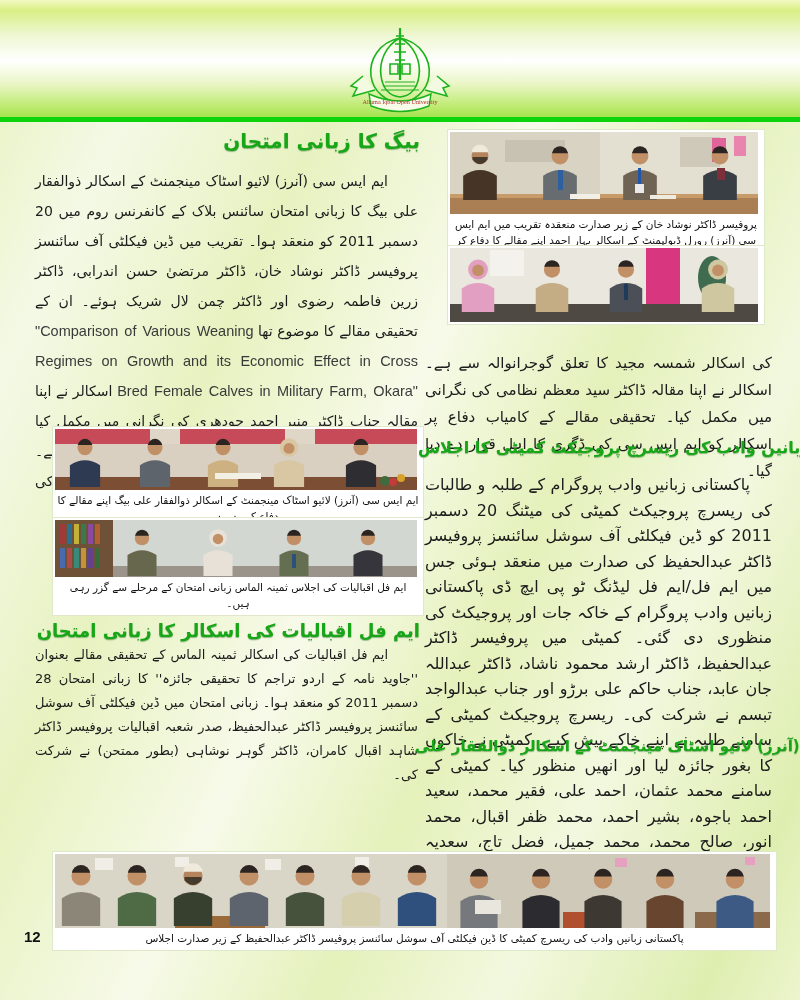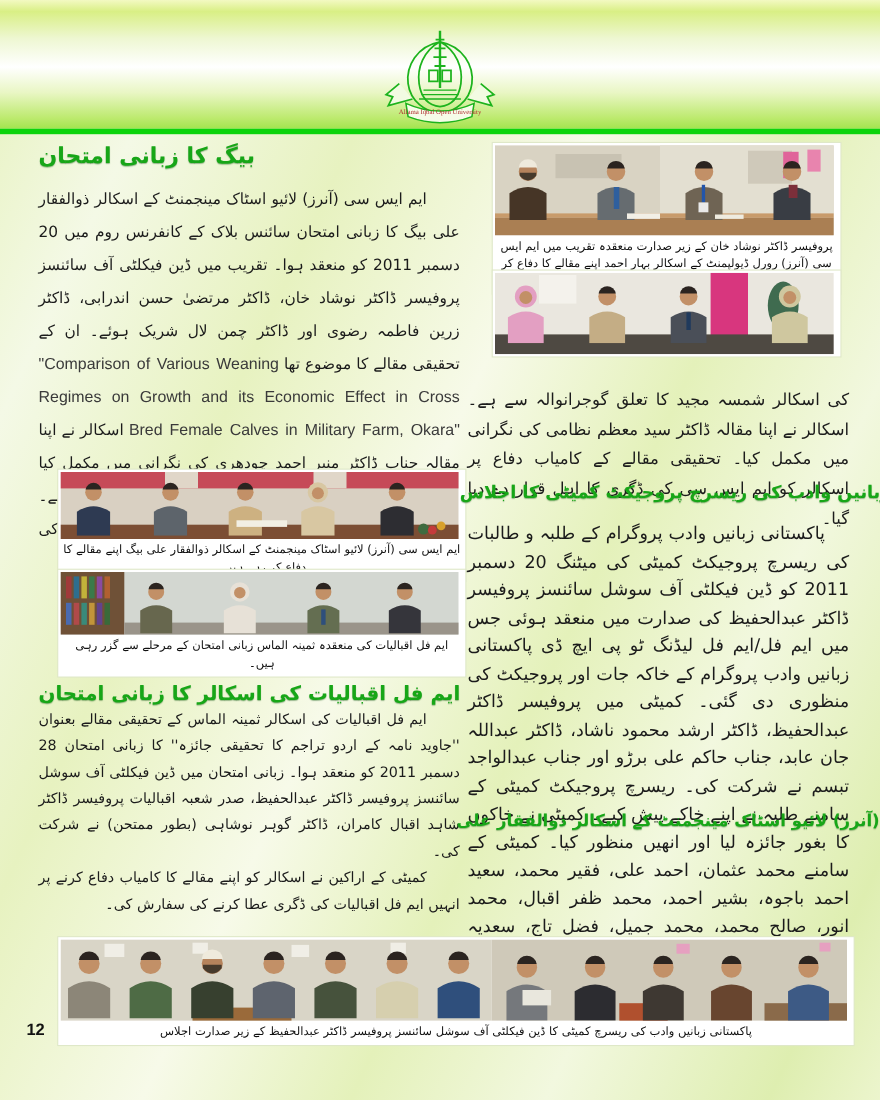--- a/index.html
+++ b/index.html
@@ -15,21 +15,21 @@
   .hdr{
     position:absolute; left:0; top:0; width:800px; height:117px;
     background:linear-gradient(180deg,
       #f3f9c2 0%, #d9ef85 9%, #eef7d2 30%, #ffffff 52%,
       #e9f6c4 72%, #bcea6d 92%, #a3e44f 100%);
     border-bottom:5px solid #0cd40c;
   }
   .logo{position:absolute; left:50%; top:24px; transform:translateX(-50%);}
   
   .h-green{
-    position:absolute; color:#17a617; font-weight:bold; text-align:left;
+    position:absolute; color:#17a617; font-weight:bold; text-align:right;
     text-shadow:0 1px 1px rgba(18,90,18,.4); white-space:nowrap;
   }
   
   .para{
     position:absolute; direction:rtl; text-align:justify; color:#1b1b1b;
   }
   .para .indent{display:inline-block; width:30px;}
   .eng{
     direction:ltr; unicode-bidi:embed; font-family:"Liberation Sans",sans-serif;
     color:#3a3a3a; word-spacing:2px;
@@ -139,28 +139,28 @@
         <rect x="33" y="28" width="5" height="20" fill="#62428e"></rect>
         <rect x="40" y="28" width="5" height="20" fill="#3a6a3a"></rect>
       </g>
       <rect x="58" y="46" width="304" height="11" fill="#9a948a"></rect>
       <use href="#sym-man" x="66" y="6" width="42" height="50" style="color:#67674e"></use>
       <use href="#sym-woman" x="142" y="6" width="42" height="50" style="color:#e7e1d7"></use>
       <use href="#sym-man" x="218" y="6" width="42" height="50" style="color:#646e51"></use>
       <use href="#sym-man" x="292" y="6" width="42" height="50" style="color:#35353b"></use>
       <rect x="237" y="34" width="4" height="14" fill="#2e4f7c"></rect>
     </svg>
-    <div class="cap">ایم فل اقبالیات کی منعقدہ ثمینہ الماس زبانی امتحان کے مرحلے سے گزر رہی ہیں۔</div>
+    <div class="cap">ایم فل اقبالیات کی اجلاس ثمینہ الماس زبانی امتحان کے مرحلے سے گزر رہی ہیں۔</div>
   </div>
 
   <div class="h-green" style="left:35px; top:604px; width:385px; font-size:18px;margin-top:16px;">ایم فل اقبالیات کی اسکالر کا زبانی امتحان</div>
 
   <div class="para" style="left:35px; top:643px; width:383px; font-size:13px; line-height:24px;">
     <span class="indent"></span><span>ایم فل اقبالیات کی اسکالر ثمینہ الماس کے تحقیقی مقالے بعنوان ''جاوید نامہ کے اردو تراجم کا تحقیقی جائزہ'' کا زبانی امتحان 28 دسمبر 2011 کو منعقد ہوا۔ زبانی امتحان میں ڈین فیکلٹی آف سوشل سائنسز پروفیسر ڈاکٹر عبدالحفیظ، صدر شعبہ اقبالیات پروفیسر ڈاکٹر شاہد اقبال کامران، ڈاکٹر گوہر نوشاہی (بطور ممتحن) نے شرکت کی۔</span><br>
-    <span class="indent"></span><span>کمیٹی کے اراکین نے اسکالر کو اپنے مقالے کا کامیاب دفاع کرنے پر انہیں ایم فل اقبالیات کی ڈگری عطا کرنے کی سفارش کی۔</span>
+    <span class="indent"></span>
   </div>
 
   <div class="fig" style="left:448px; top:130px; width:312px;">
     <svg viewBox="0 0 308 82" width="308" height="82" preserveAspectRatio="none">
       <rect width="308" height="82" fill="#d9d3c3"></rect>
       <rect x="150" width="158" height="82" fill="#e3dfd1"></rect>
       <rect x="55" y="8" width="60" height="22" fill="#c8c2b2"></rect>
       <rect x="230" y="5" width="40" height="30" fill="#cfc9ba"></rect>
       <rect x="262" y="6" width="14" height="24" fill="#e0649a"></rect>
       <rect x="284" y="4" width="12" height="20" fill="#e884ae"></rect>

